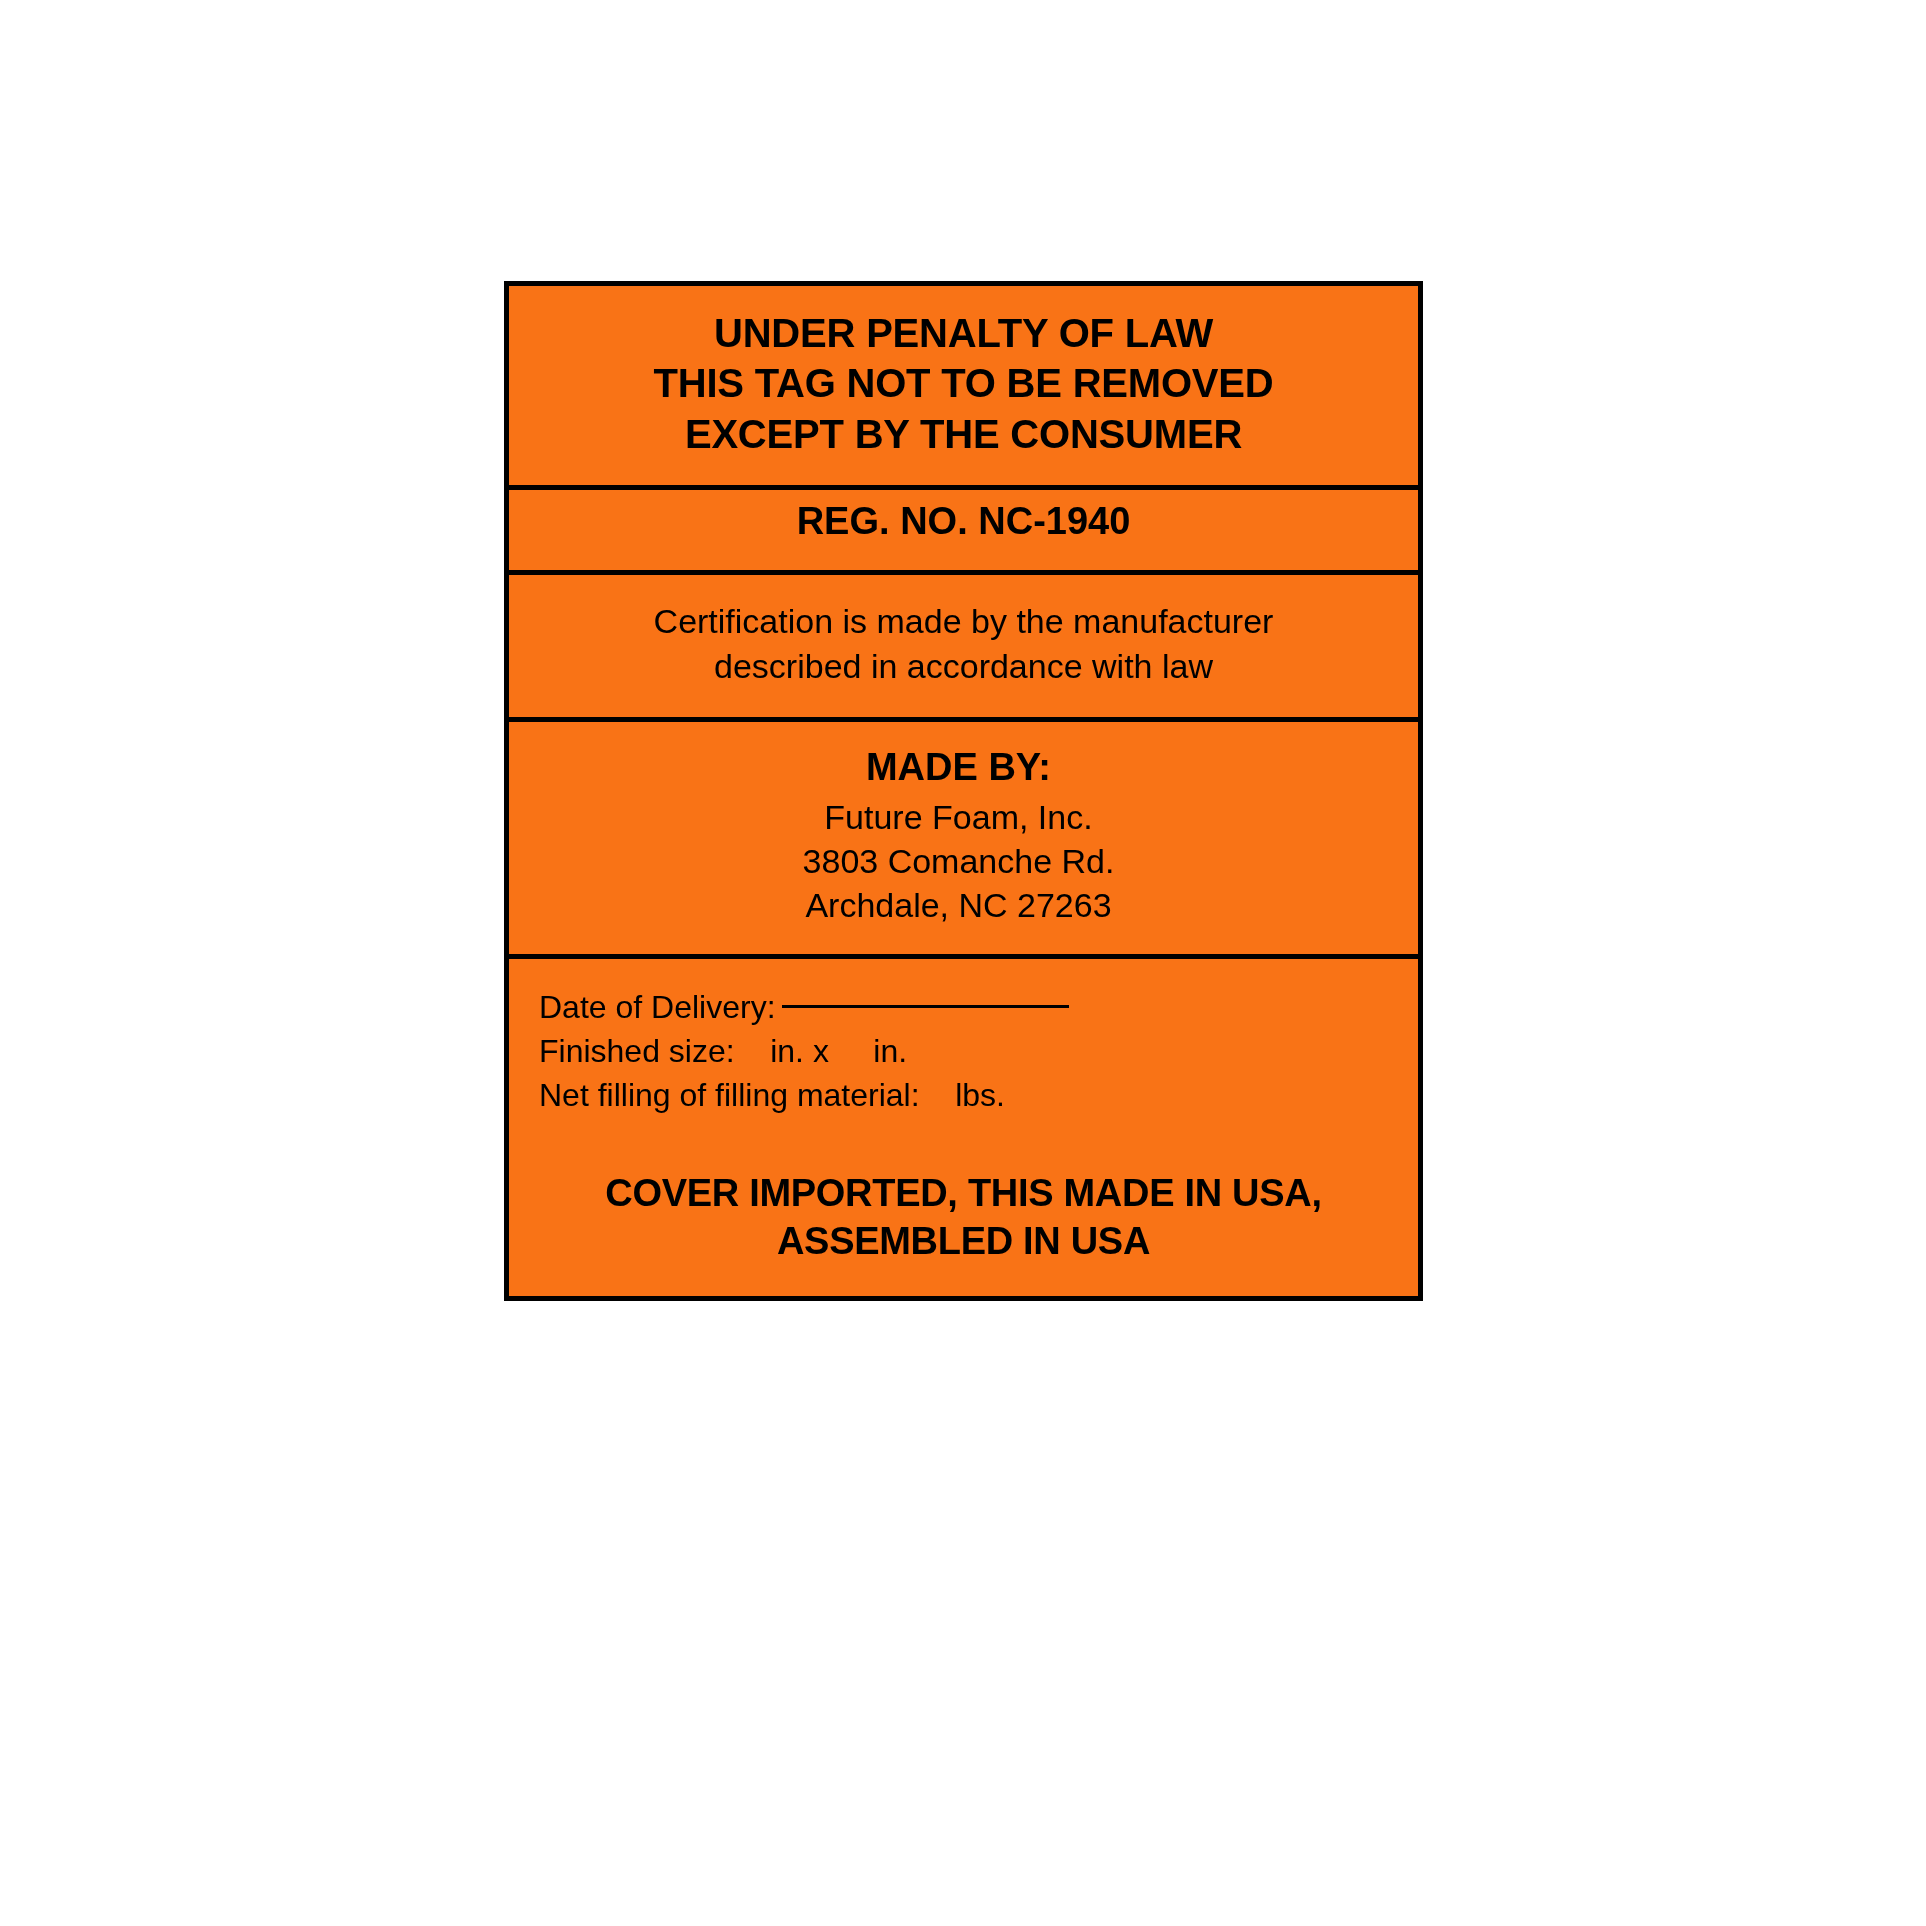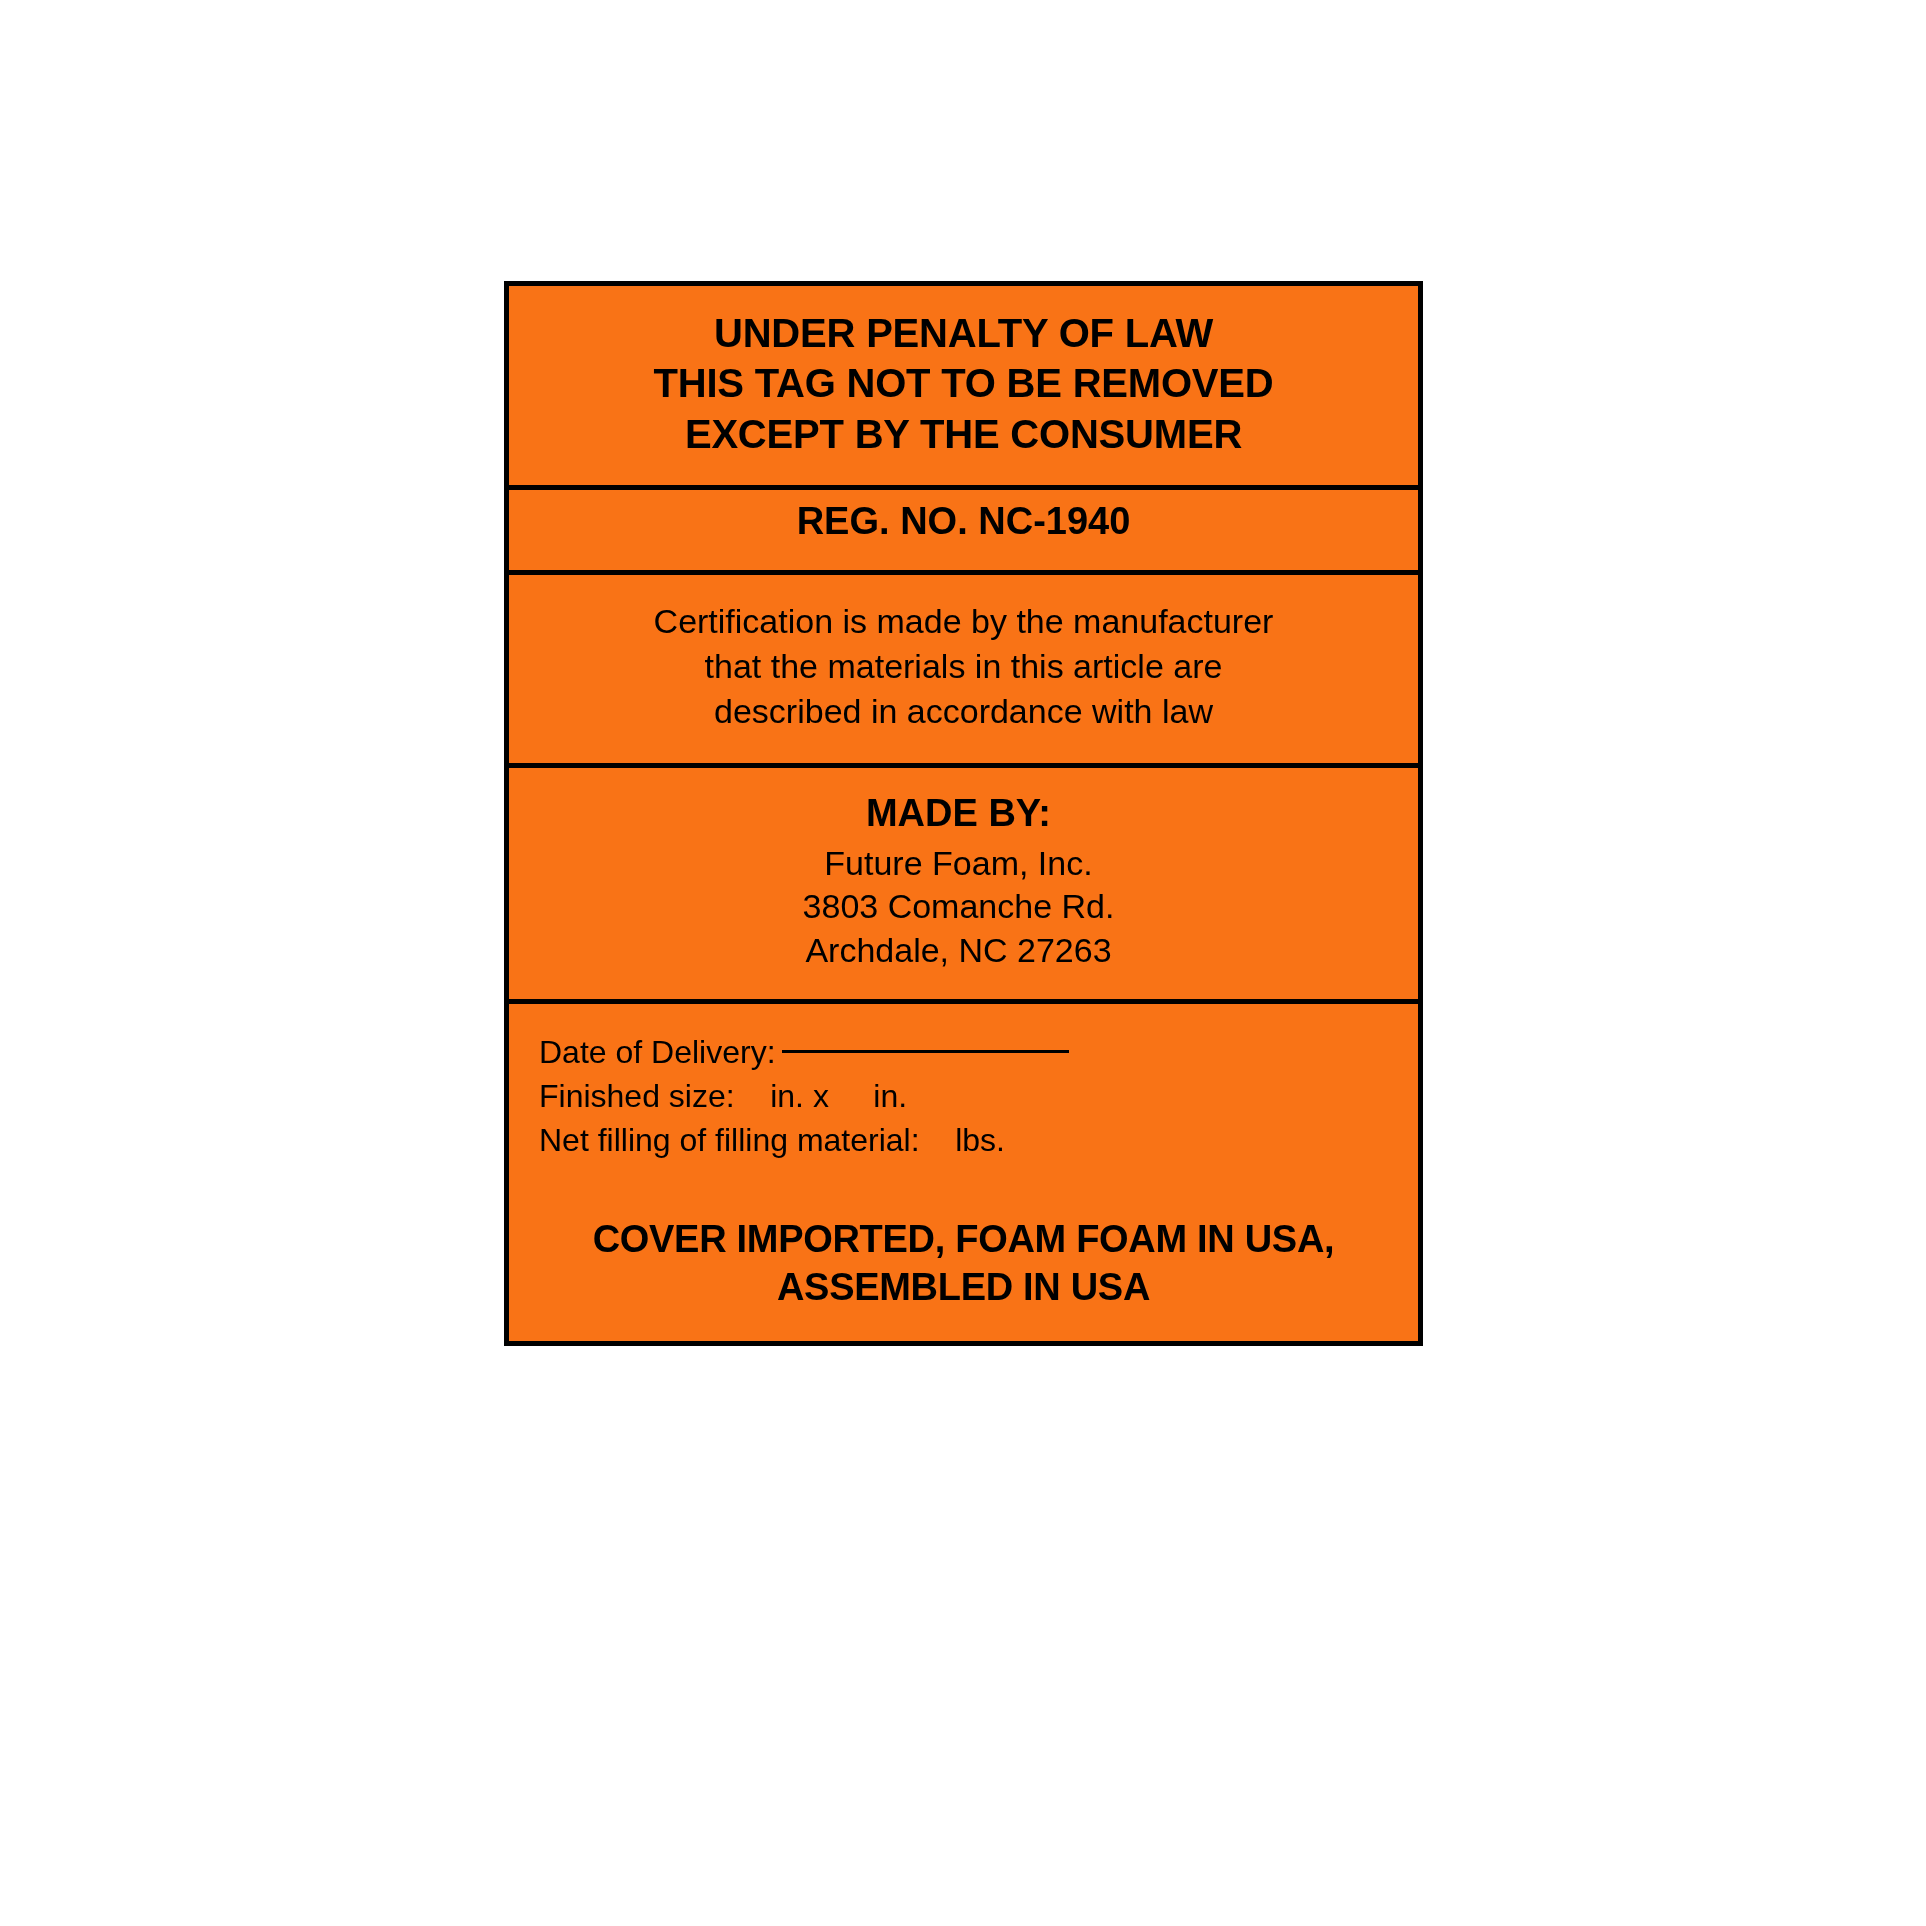--- a/index.html
+++ b/index.html
@@ -135,39 +135,38 @@
     <span class="line">EXCEPT BY THE CONSUMER</span>
   </div>
 
 
   <div class="tag-section sec-reg">
     <span class="line">REG. NO. NC-1940</span>
   </div>
 
   <div class="tag-section sec-cert">
     <span class="line">Certification is made by the manufacturer</span>
-    <span class="line">that the materials in this article are</span>
     <span class="line">described in accordance with law</span>
   </div>
 
   <div class="tag-section sec-madeby">
     <span class="line heading">MADE BY:</span>
     <span class="line addr">Future Foam, Inc.</span>
     <span class="line addr">3803 Comanche Rd.</span>
     <span class="line addr">Archdale, NC  27263</span>
   </div>
 
   <div class="tag-section sec-fields">
 
     <div class="field-row"><span>Date of Delivery:</span><span class="blank-line"></span></div>
 
     <div class="field-row"><span>Finished size:</span><span>    in. x     in.</span></div>
 
     <div class="field-row"><span>Net filling of filling material:</span><span>    lbs.</span></div>
 
     <div class="origin">
-      <span class="line">COVER IMPORTED, FOAM FOAM IN USA,</span>
+      <span class="line">COVER IMPORTED, THIS MADE IN USA,</span>
       <span class="line">ASSEMBLED IN USA</span>
     </div>
   </div>
 
 </div>
 
 
 </body></html>

